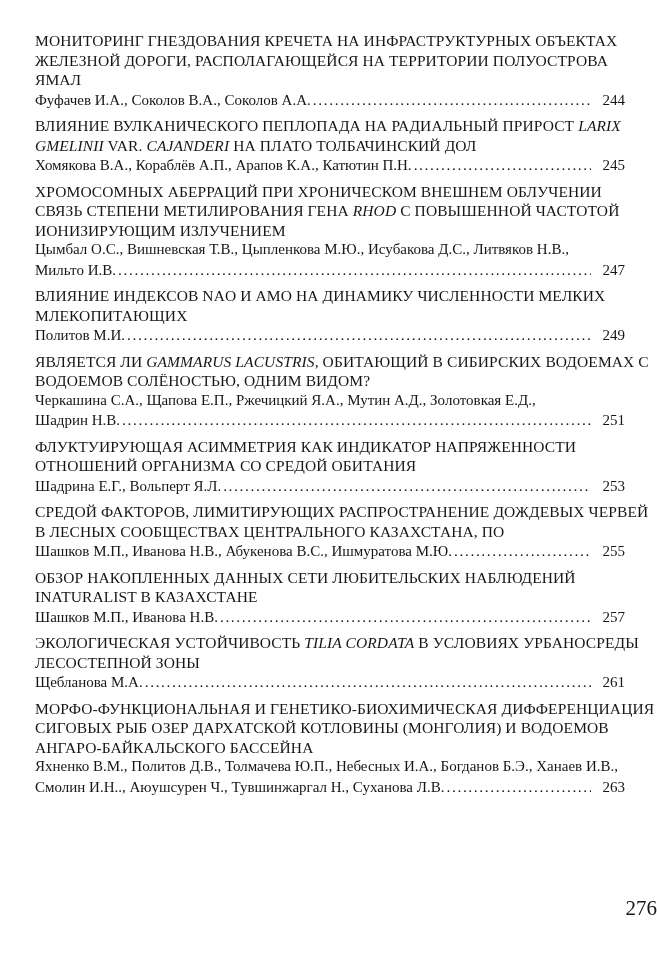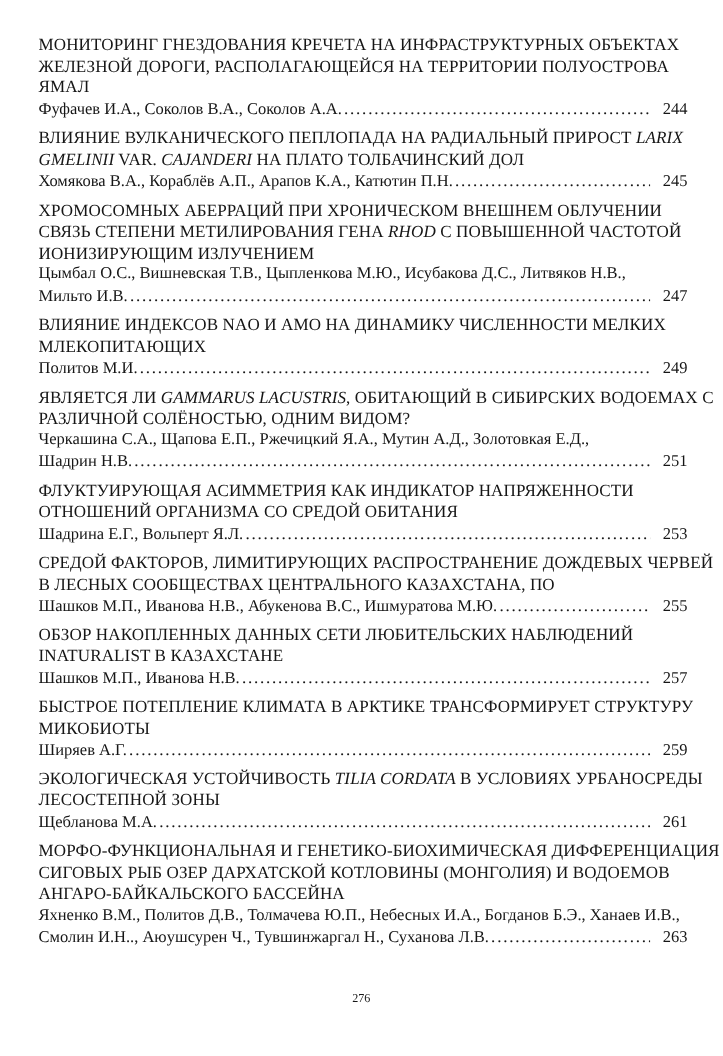--- a/index.html
+++ b/index.html
@@ -40,22 +40,22 @@
   }
   .leader::after{
     content:"..................................................................................................................................................................................................";
     letter-spacing:1.6px;
     font-size:15.5px;
   }
   .pagenum{flex:0 0 auto;margin-left:12px;}
   .footer{
     position:absolute;
     bottom:42px;left:0;width:100%;
-    text-align:center;
-    font-size:11px;
+    text-align:right;
+    font-size:21px;
     line-height:19.5px;
   }
 </style>
 </head>
 <body>
 
 <div class="page">
   <div class="content">
       <div class="entry">
         <div>
@@ -102,21 +102,21 @@
         </div>
         <div class="authors-row">
           <span class="authors">Политов М.И. </span>
           <span class="leader"></span>
           <span class="pagenum">249</span>
         </div>
       </div>
       <div class="entry">
         <div>
           <div class="title-line"><span>ЯВЛЯЕТСЯ ЛИ </span><i>GAMMARUS LACUSTRIS</i><span>, ОБИТАЮЩИЙ В СИБИРСКИХ ВОДОЕМАХ С</span></div>
-          <div class="title-line"><span>РАЗЛИЧНОЙ СОЛЁНОСТЬЮ, ОДНИМ ВИДОМ?</span></div>
+          <div class="title-line"><span>ВОДОЕМОВ СОЛЁНОСТЬЮ, ОДНИМ ВИДОМ?</span></div>
         </div>
         <div class="authors-row">
           <span class="authors">Черкашина С.А., Щапова Е.П., Ржечицкий Я.А., Мутин А.Д., Золотовкая Е.Д.,</span>
         </div>
         <div class="authors-row">
           <span class="authors">Шадрин Н.В. </span>
           <span class="leader"></span>
           <span class="pagenum">251</span>
         </div>
       </div>
@@ -148,31 +148,20 @@
           <div class="title-line"><span>INATURALIST В КАЗАХСТАНЕ</span></div>
         </div>
         <div class="authors-row">
           <span class="authors">Шашков М.П., Иванова Н.В.</span>
           <span class="leader"></span>
           <span class="pagenum">257</span>
         </div>
       </div>
       <div class="entry">
         <div>
-          <div class="title-line"><span>БЫСТРОЕ ПОТЕПЛЕНИЕ КЛИМАТА В АРКТИКЕ ТРАНСФОРМИРУЕТ СТРУКТУРУ</span></div>
-          <div class="title-line"><span>МИКОБИОТЫ</span></div>
-        </div>
-        <div class="authors-row">
-          <span class="authors">Ширяев А.Г.</span>
-          <span class="leader"></span>
-          <span class="pagenum">259</span>
-        </div>
-      </div>
-      <div class="entry">
-        <div>
           <div class="title-line"><span>ЭКОЛОГИЧЕСКАЯ УСТОЙЧИВОСТЬ </span><i>TILIA CORDATA</i><span> В УСЛОВИЯХ УРБАНОСРЕДЫ</span></div>
           <div class="title-line"><span>ЛЕСОСТЕПНОЙ ЗОНЫ</span></div>
         </div>
         <div class="authors-row">
           <span class="authors">Щебланова М.А.</span>
           <span class="leader"></span>
           <span class="pagenum">261</span>
         </div>
       </div>
       <div class="entry">

